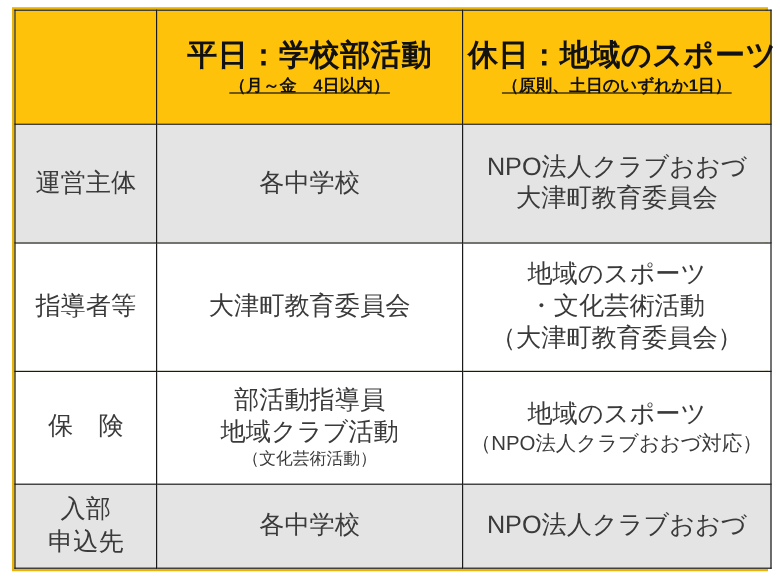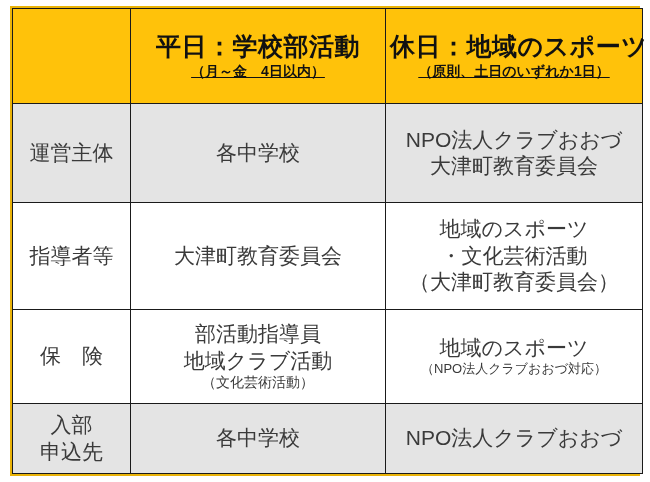--- a/index.html
+++ b/index.html
@@ -86,21 +86,21 @@
     color: #3a3a3a;
   }
   .line { display: block; white-space: nowrap; }
   .note {
     display: block;
     font-size: 14px;
     white-space: nowrap;
   }
   .note-sm {
     display: block;
-    font-size: 13px;
+    font-size: 17px;
     white-space: nowrap;
   }
 
   tr.r1 { height: 82px; }
   tr.r2 { height: 88px; }
   tr.r3 { height: 82px; }
   tr.r4 { height: 78px; }
   tr.r5 { height: 44px; margin-top: 20px; }
 </style>
 </head>

